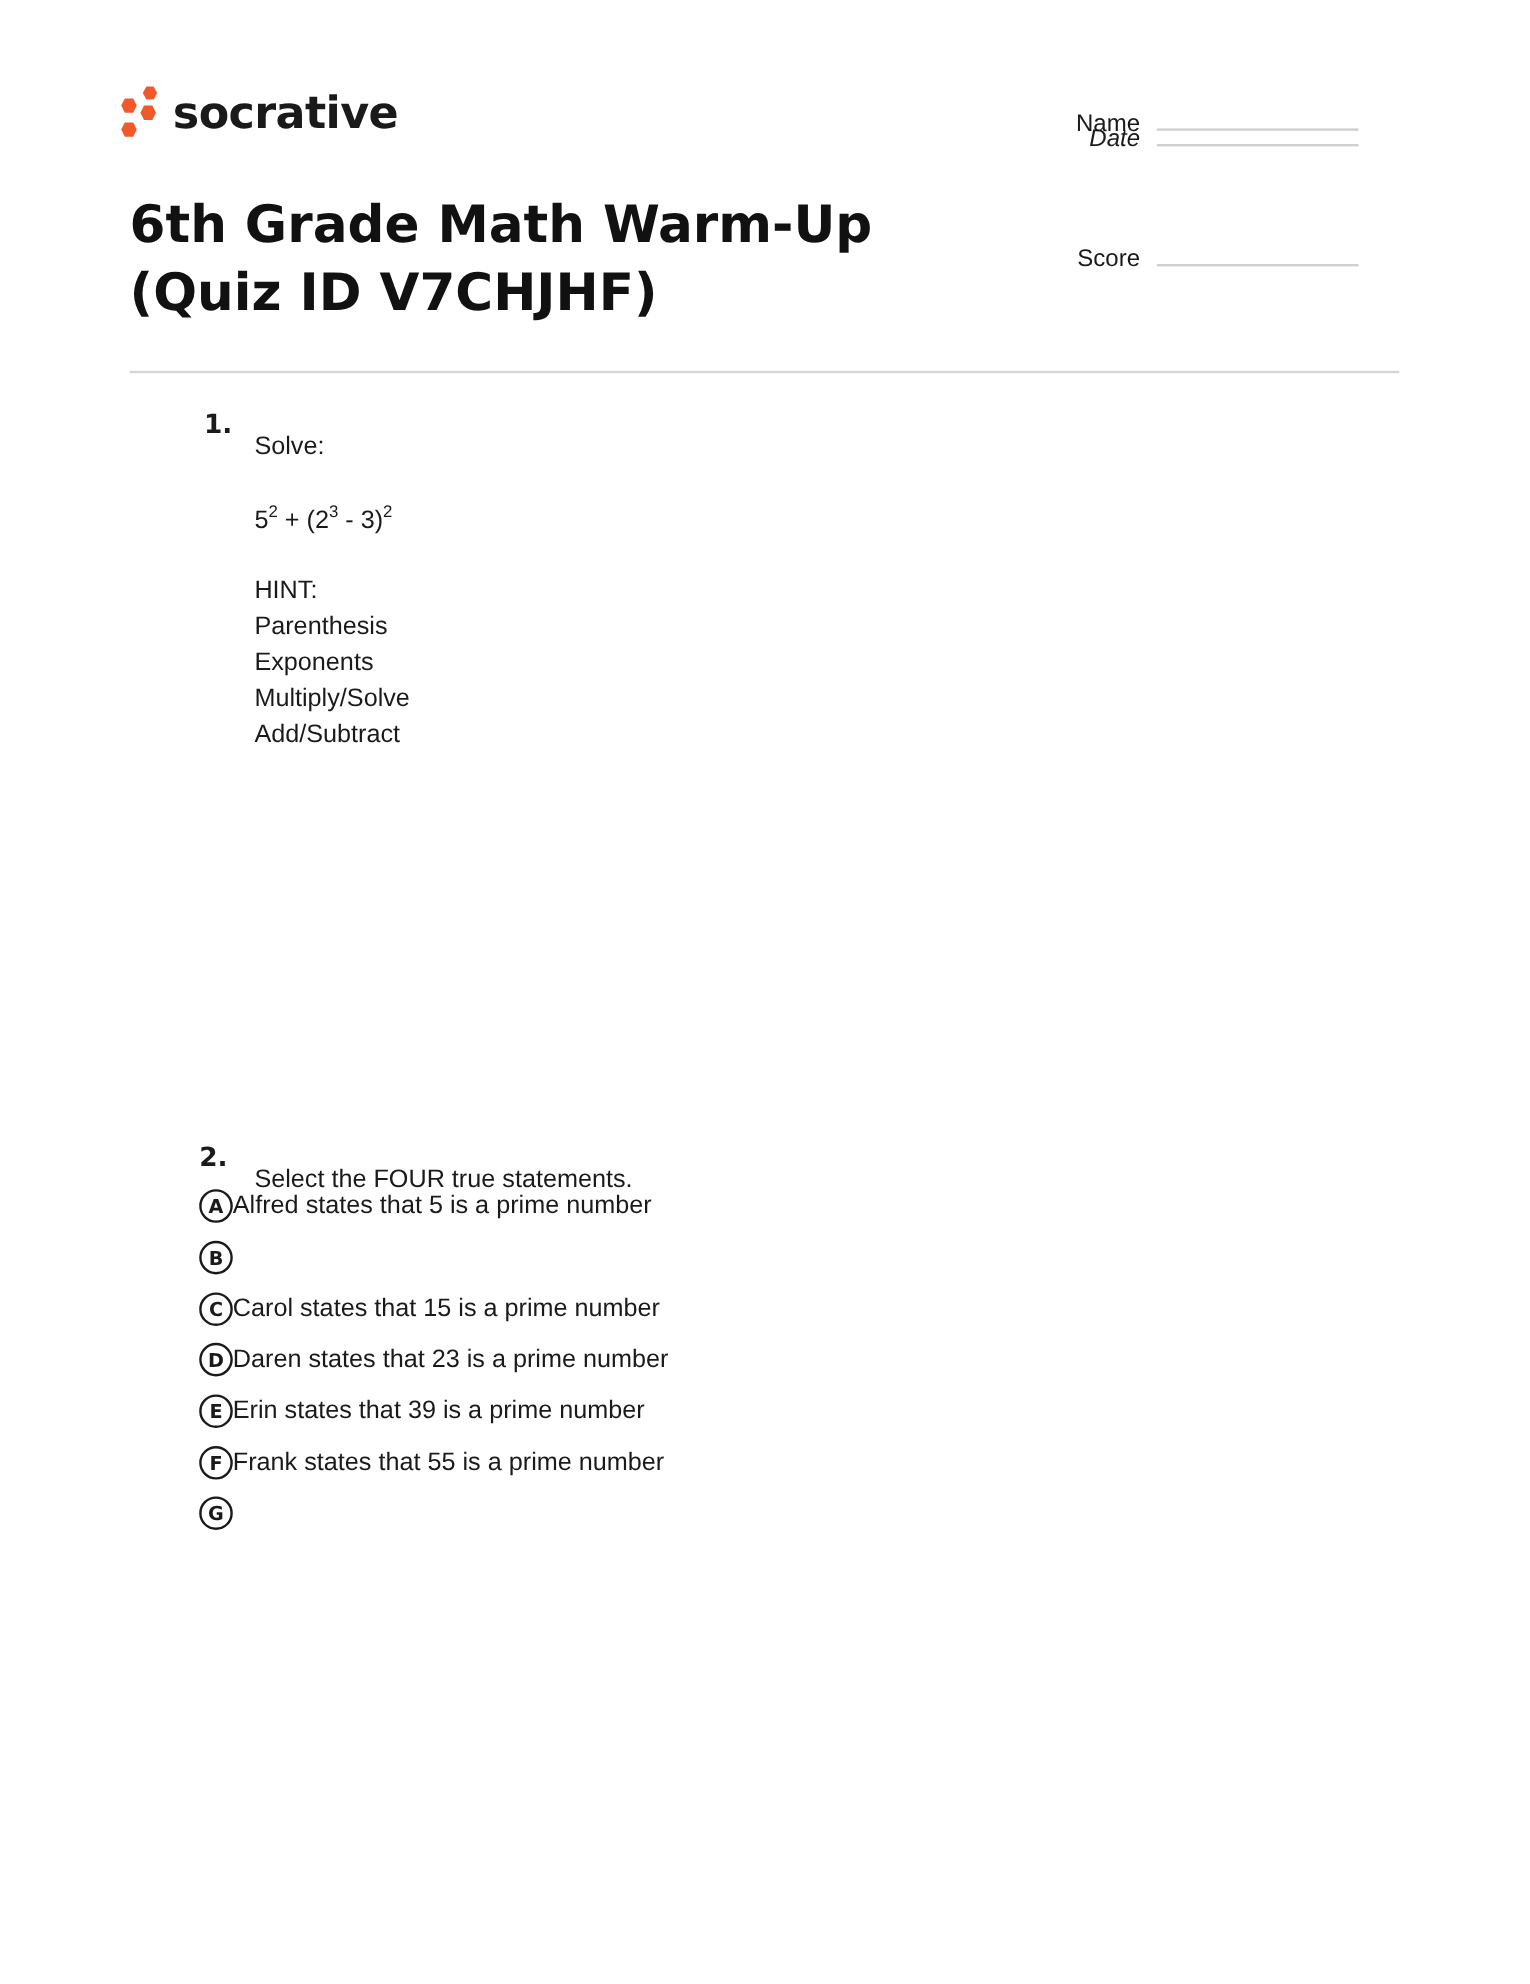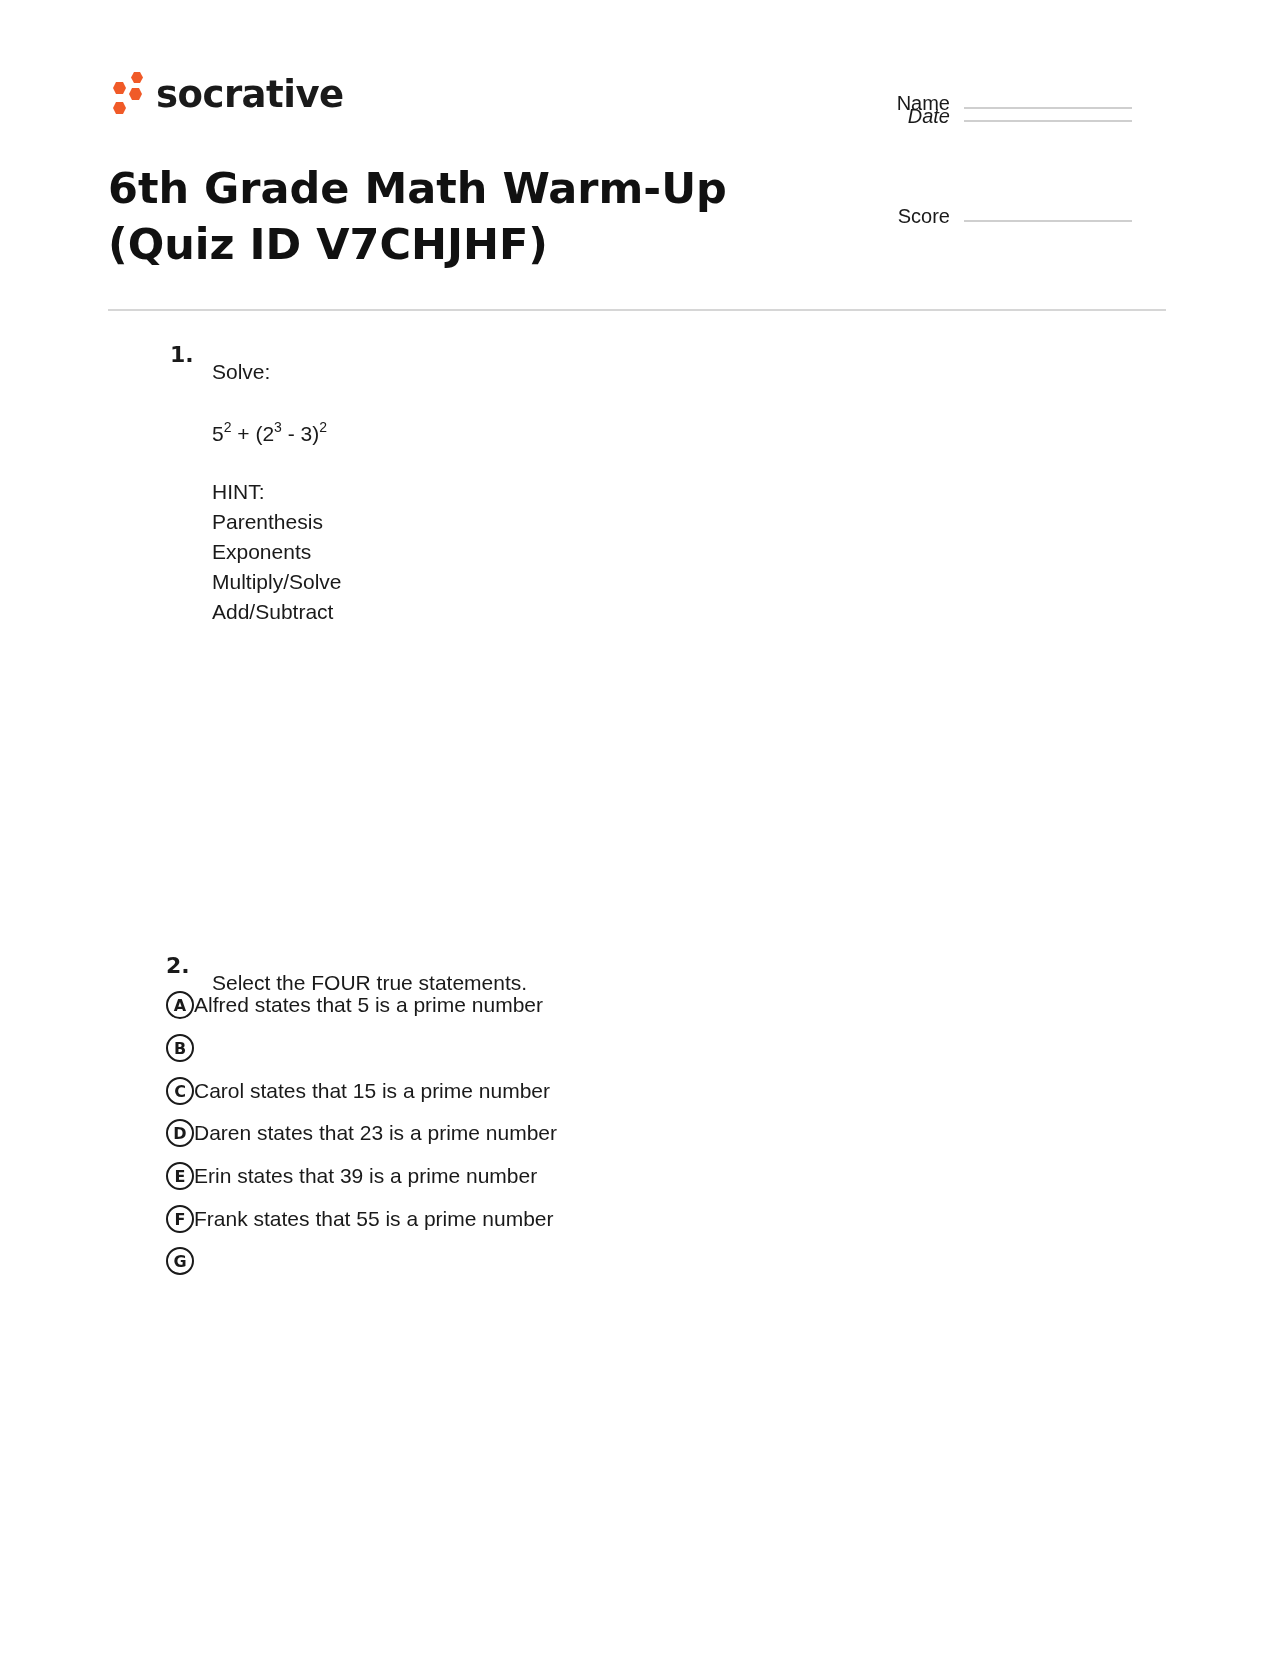--- a/index.html
+++ b/index.html
@@ -1,17 +1,17 @@
 <!DOCTYPE html>
 <html><head>
 <meta charset="utf-8">
 <style>
   html, body { margin:0; padding:0; background:#ffffff; }
   body { width:1275px; height:1653px; position:relative; font-family:"Liberation Sans", sans-serif; color:#1a1a1a; overflow:hidden; }
-  .logo { position:absolute; left:108px; top:70px; display:flex; align-items:center;justify-content:space-between; }
+  .logo { position:absolute; left:96px; top:70px; display:flex; align-items:center;justify-content:space-between; }
   .logo svg { width:40px; height:48px; }
   .logo-text { font-family:"DejaVu Sans", sans-serif; font-size:37px; font-weight:bold; letter-spacing:-0.5px; margin-left:8px; color:#1a1a1a; }
   .title { position:absolute; left:108px; top:160px; width:760px; font-family:"DejaVu Sans", sans-serif; font-weight:bold; font-size:43px; line-height:56px; color:#111; }
   .field { position:absolute; display:flex; align-items:flex-end; }
   .field-label { width:120px; text-align:right; font-size:20px; color:#1a1a1a; padding-right:14px; }
   .field-line { width:168px; border-bottom:2px solid #cfcfcf; height:1px; margin-bottom:6px; }
   .divider { position:absolute; left:108px; top:309px; width:1058px; height:0; border-top:2px solid #d6d6d6; }
   .q { position:absolute; left:170px; }
   .qnum { position:absolute; left:0; font-weight:bold; font-size:22px; font-family:"DejaVu Sans", sans-serif; }
   .qbody { position:absolute; left:42px; font-size:21px; line-height:30px; white-space:nowrap;margin-top:15px; }

